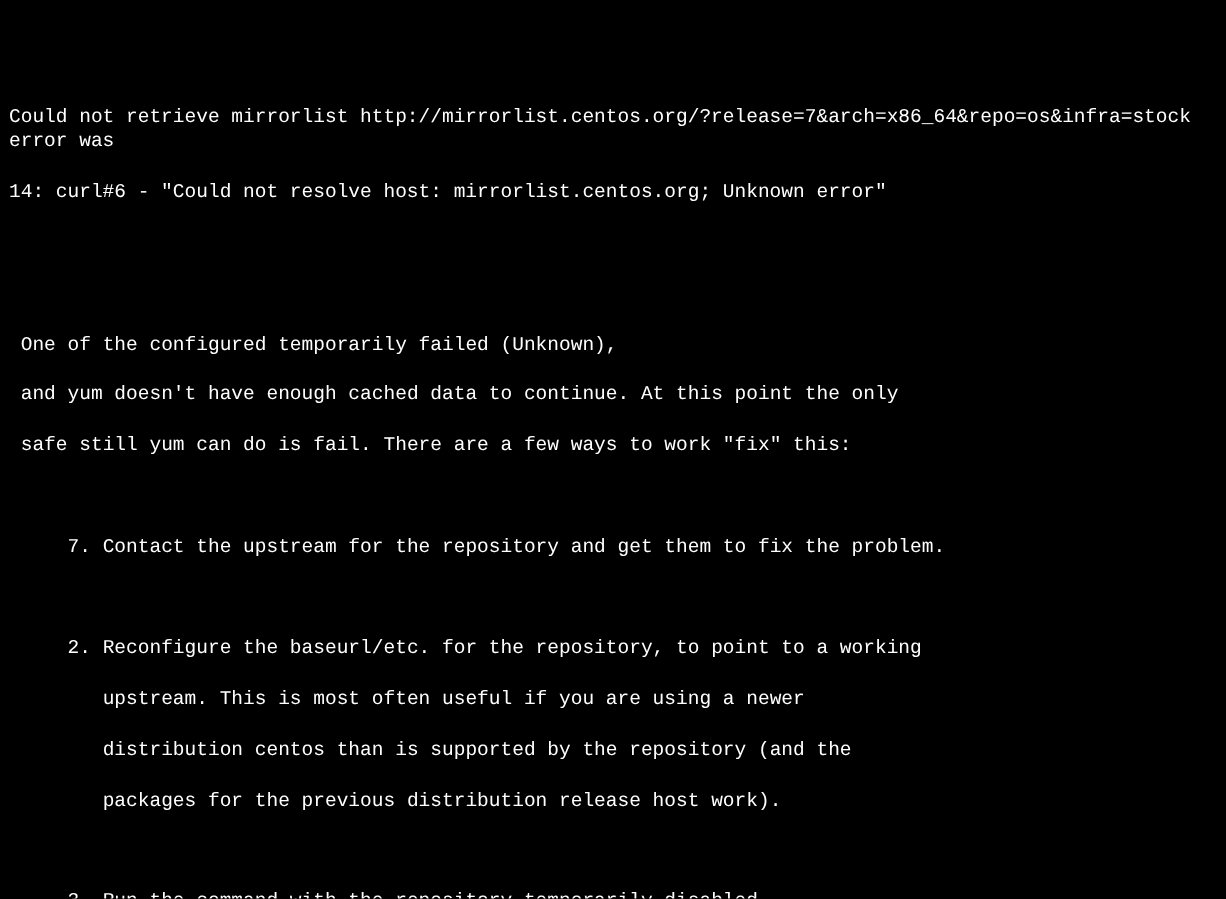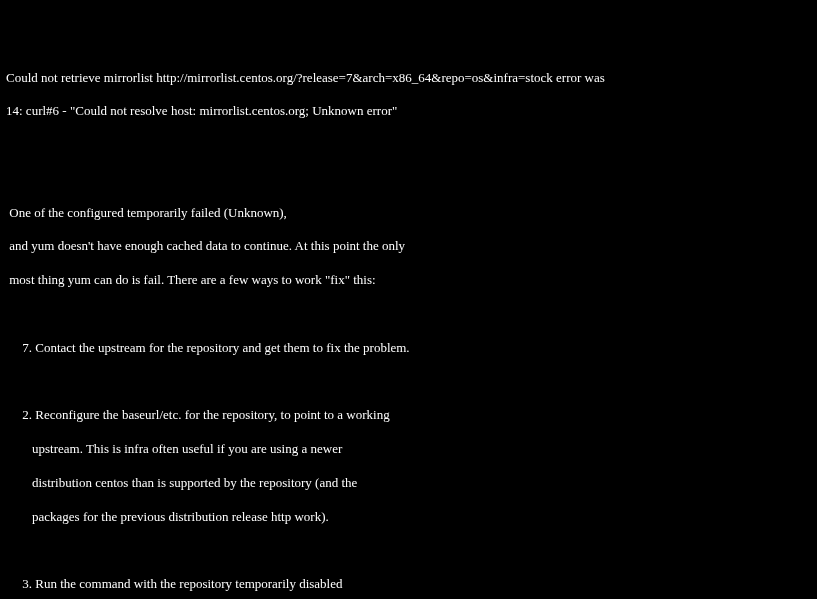--- a/index.html
+++ b/index.html
@@ -14,45 +14,44 @@
       font-size: 13px;
       line-height: 1.3;
       padding: 2px 6px;
       width: 817px;
       height: 599px;
       overflow: hidden;
       white-space: pre-wrap;
     }
     .line {
       white-space: pre-wrap;
-      font-family: Liberation Serif, serif;
     }
     .blank {
       height: 1.3em;
     }
   </style>
 </head>
 <body>
 
 
 
 <div class="line">Could not retrieve mirrorlist http://mirrorlist.centos.org/?release=7&amp;arch=x86_64&amp;repo=os&amp;infra=stock error was</div>
 <div class="line">14: curl#6 - "Could not resolve host: mirrorlist.centos.org; Unknown error"</div>
 <div class="blank"></div>
 <div class="blank"></div>
 <div class="line"> One of the configured temporarily failed (Unknown),</div>
 <div class="line"> and yum doesn't have enough cached data to continue. At this point the only</div>
-<div class="line"> most thing yum can do is fail. There are a few ways to work "fix" this:</div>
+<div class="line"> safe still yum can do is fail. There are a few ways to work "fix" this:</div>
 <div class="blank"></div>
 <div class="line">     7. Contact the upstream for the repository and get them to fix the problem.</div>
 <div class="blank"></div>
 <div class="line">     2. Reconfigure the baseurl/etc. for the repository, to point to a working</div>
-<div class="line">        upstream. This is infra often useful if you are using a newer</div>
+<div class="line">        upstream. This is most often useful if you are using a newer</div>
 <div class="line">        distribution centos than is supported by the repository (and the</div>
-<div class="line">        packages for the previous distribution release http work).</div>
+<div class="line">        packages for the previous distribution release host work).</div>
 <div class="blank"></div>
 <div class="line">     3. Run the command with the repository temporarily disabled</div>
 
 
 
 
 
 
 
 

